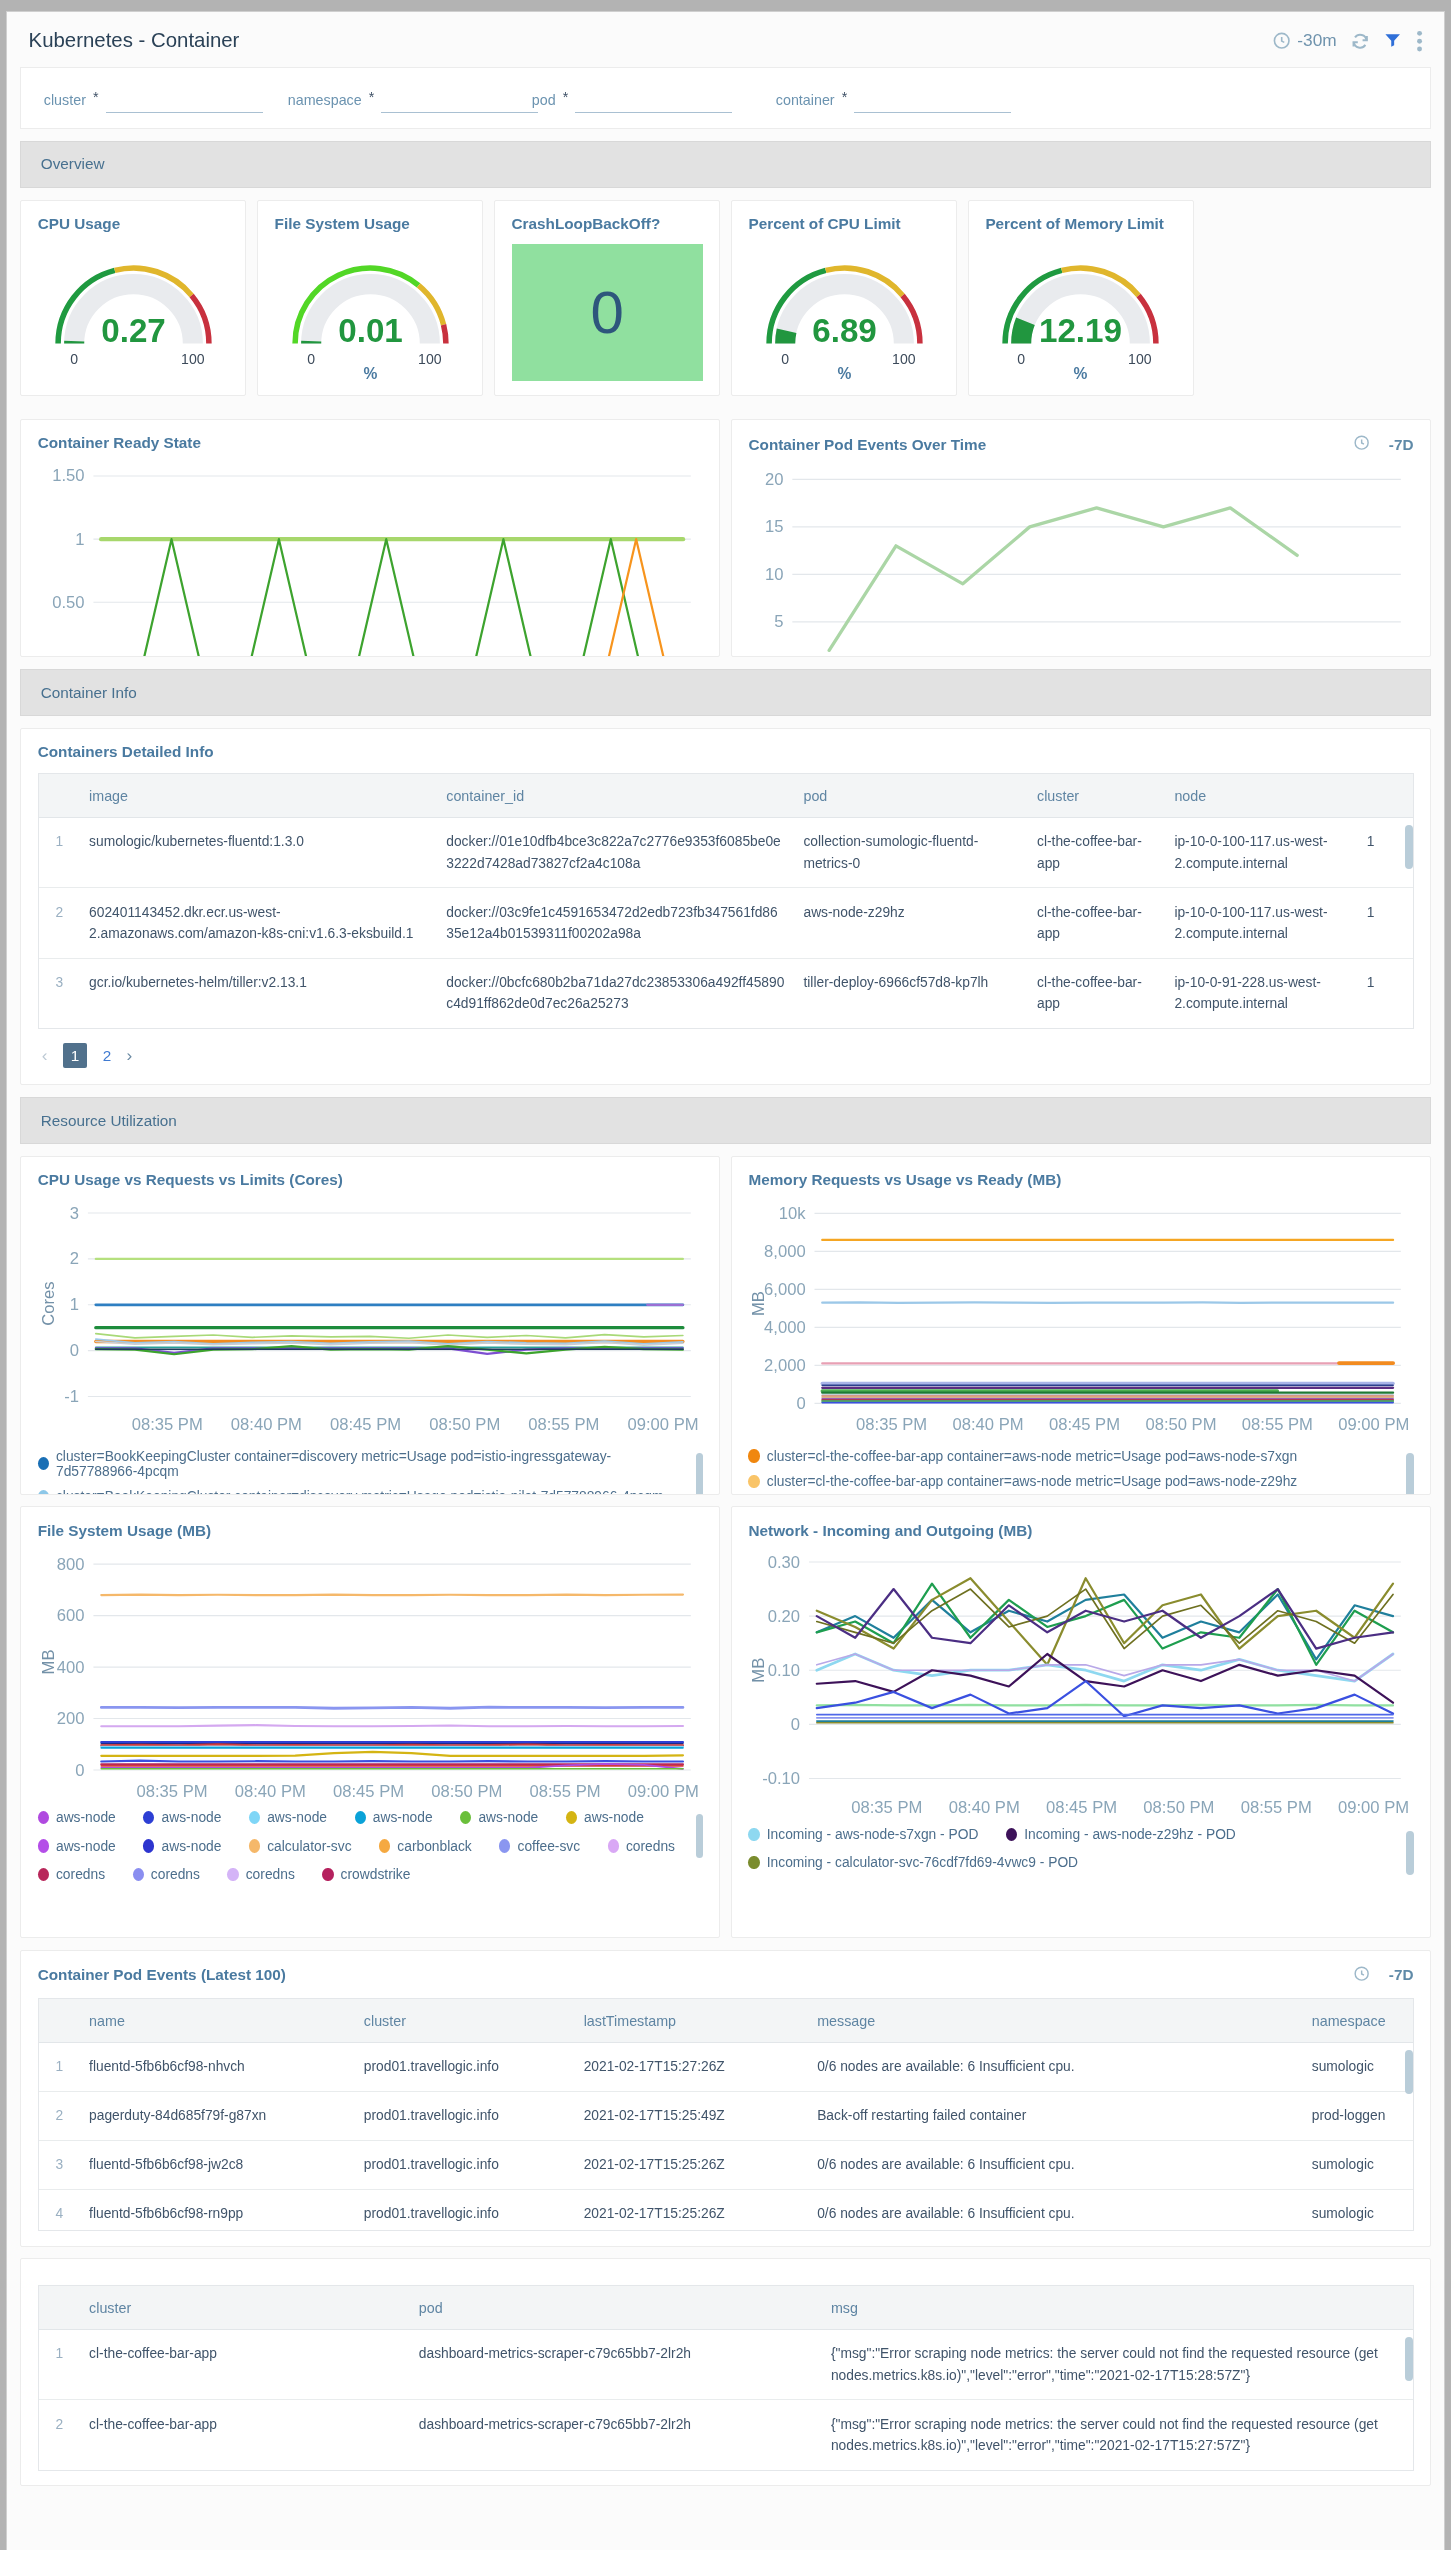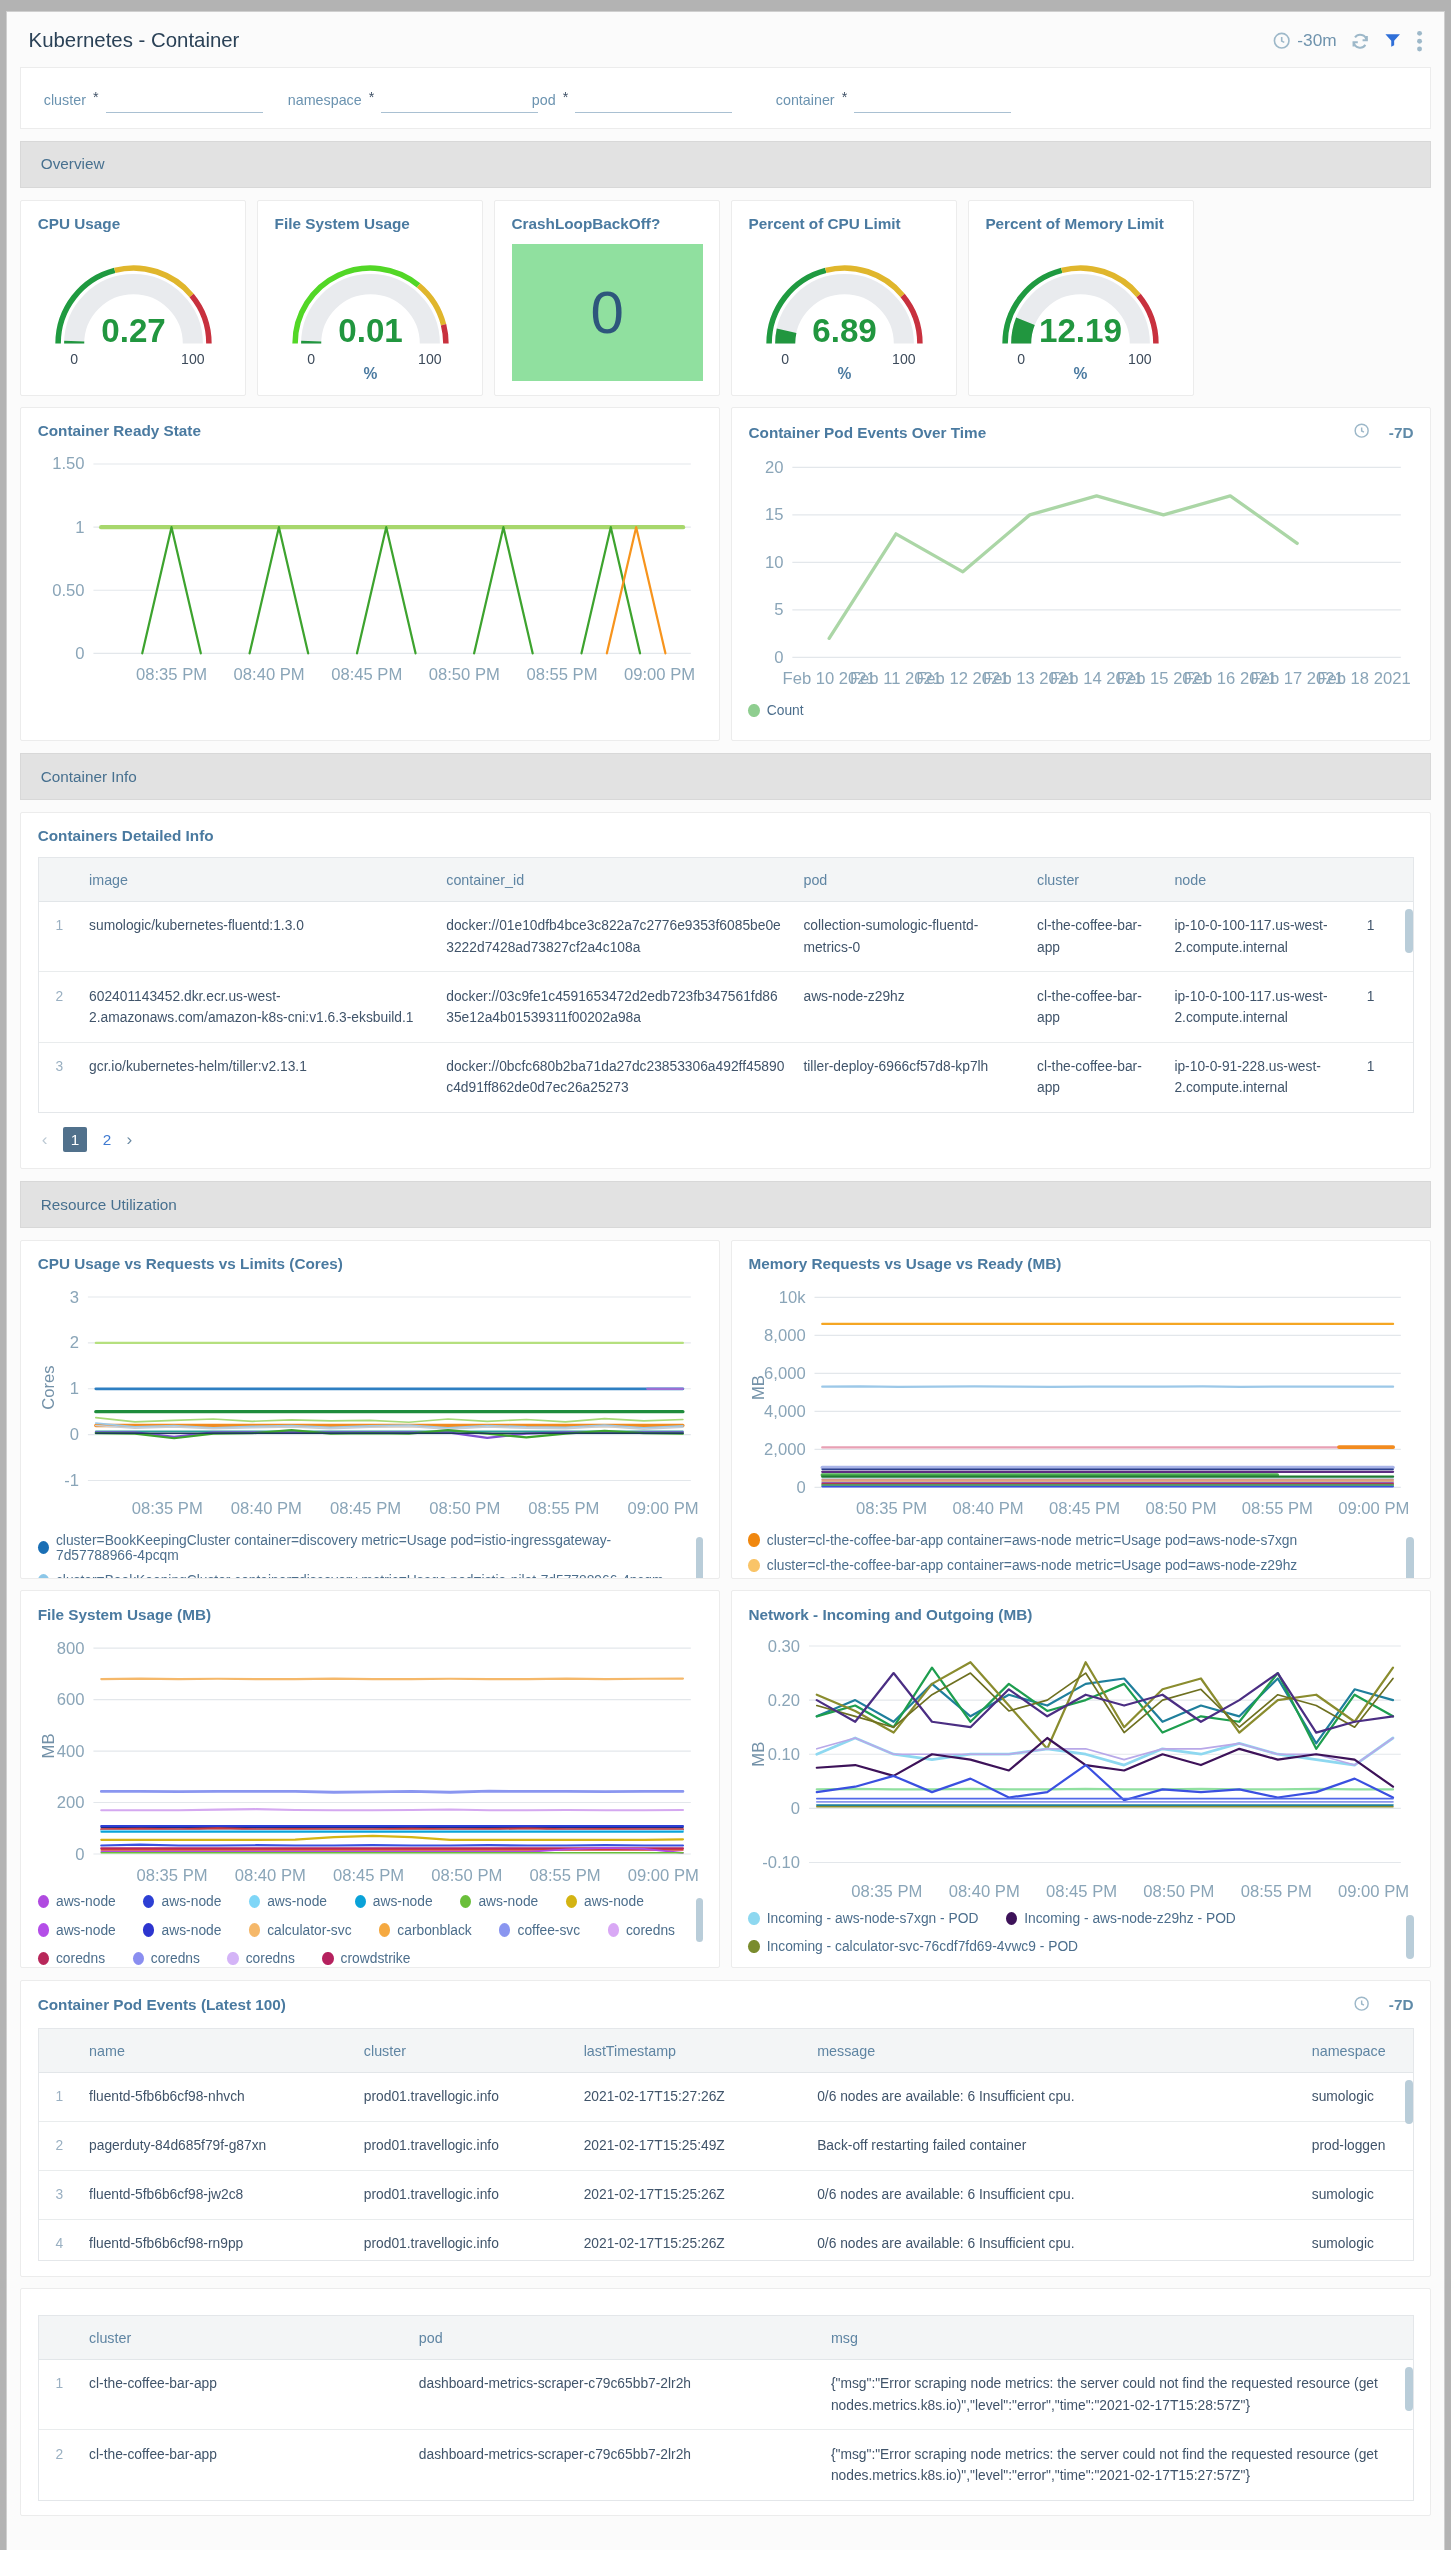--- a/index.html
+++ b/index.html
@@ -35,23 +35,23 @@
   .time-badge{display:flex;align-items:center;gap:19px;color:#5f8aa8;font-size:15.3px;font-weight:600;}
   
   .gauge-panel{height:196px;display:flex;flex-direction:column;}
   .gauge-wrap{flex:1;display:flex;align-items:flex-end;justify-content:center;}
   .gauge-wrap svg{width:181px;display:block;}
   .center-fill{flex:1;display:flex;align-items:center;justify-content:center;}
   .big-number{font-size:27.5px;color:#3d5a78;font-weight:600;}
   .crash-box{flex:1;margin-top:11.2px;background:#90e09f;display:flex;align-items:center;justify-content:center;}
   .crash-num{font-size:60px;color:#2e567c;}
   
-  .h650{height:334px;}
+  .h650{height:238px;margin-top:12px;}
   .h660{height:339px;}
-  .h740{height:378px;}
+  .h740{height:432px;}
   .chart-area{margin-top:5.1px;}
   .legend{margin-top:5.1px;position:relative;padding-right:18.4px;}
   .legend.column .litem{margin:10.2px 0;}
   .legend.wrap{display:flex;flex-wrap:wrap;column-gap:27.5px;row-gap:13.3px;}
   .litem{display:flex;align-items:center;gap:7.1px;color:#4c6e8c;font-size:13.8px;}
   .dot{width:11.2px;height:13.3px;border-radius:50%;flex:0 0 auto;}
   .scroll-pill{position:absolute;right:0;top:4.1px;width:7.1px;height:44px;background:#b9cdd9;border-radius:4.1px;}
   
   .table-wrap{border:0.5px solid #e4e7ea;position:relative;margin-top:12.2px;overflow:hidden;}
   table{width:100%;border-collapse:collapse;table-layout:fixed;}

